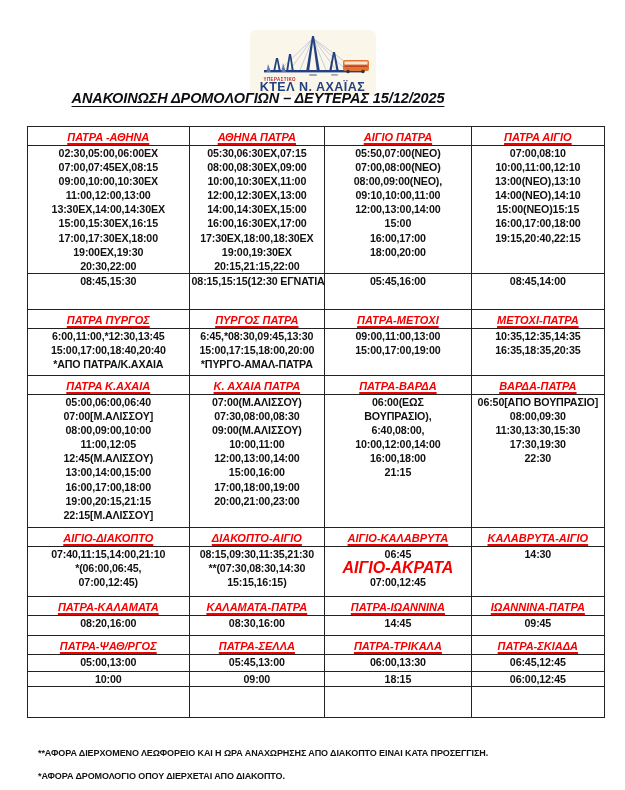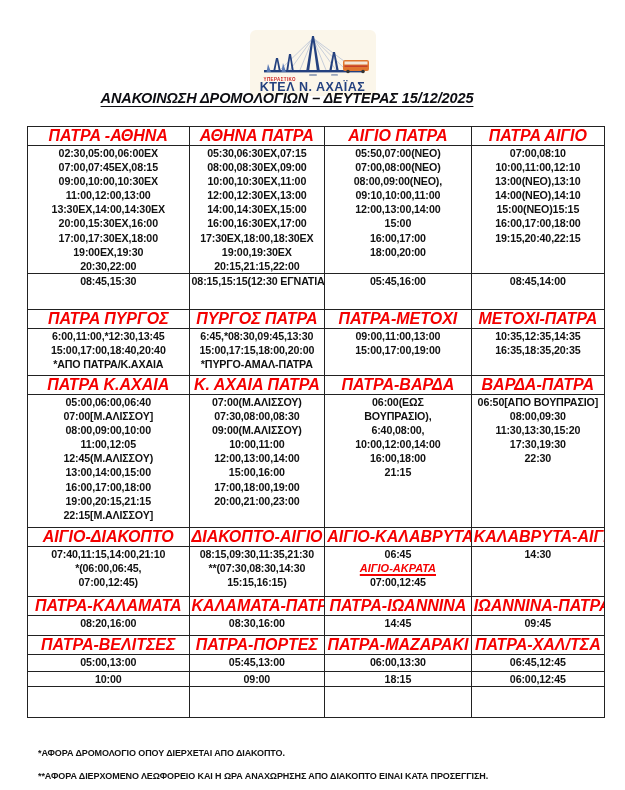--- a/index.html
+++ b/index.html
@@ -10,34 +10,34 @@
   .logo{position:relative;width:126px;height:66px;}
   .logo-bg{position:absolute;inset:0;background:#fbf6ea;border-radius:6px;}
   .logo svg{position:absolute;top:0;left:0;}
   .logo-text{position:absolute;left:0;bottom:2px;width:100%;text-align:center;
              color:#24417f;font-weight:bold;font-size:12.5px;letter-spacing:.5px;line-height:13px;}
   .logo-small{position:absolute;left:14px;bottom:14px;color:#cc2222;font-weight:bold;
               font-size:4.5px;letter-spacing:.4px;}
   
   .title{position:absolute;top:90px;left:0;width:516px;text-align:center;
          font-size:14.5px;font-weight:bold;font-style:italic;color:#0d0d12;
-         text-decoration:underline;text-underline-offset:3px;letter-spacing:-0.1px;margin-left:29px;}
+         text-decoration:underline;text-underline-offset:3px;letter-spacing:-0.1px;}
   
   table.schedule{position:absolute;top:126px;left:27px;width:578px;border-collapse:collapse;
                  table-layout:fixed;}
   table.schedule td{border:1px solid #222222;padding:0 2px;vertical-align:top;text-align:center;
                     overflow:hidden;}
   tr.hdr-row td{height:14px;}
-  .route{display:inline-block;color:#f40000;font-weight:bold;font-style:italic;font-size:16px;
-         line-height:13.5px;text-underline-offset:2px;
+  .route{display:inline-block;color:#f40000;font-weight:bold;font-style:italic;font-size:11px;
+         line-height:13.5px;text-decoration:underline;text-underline-offset:2px;
          text-decoration-thickness:1.5px;white-space:nowrap;}
   .tline{font-size:10.7px;font-weight:bold;color:#111111;line-height:14.1px;white-space:nowrap;
          letter-spacing:-0.15px;}
-  .subhdr{font-size:11px;font-weight:bold;font-style:italic;color:#f40000;line-height:14.1px;
-          text-decoration:underline;text-underline-offset:2px;text-decoration-thickness:1.5px;
+  .subhdr{font-size:16px;font-weight:bold;font-style:italic;color:#f40000;line-height:14.1px;
+          text-underline-offset:2px;text-decoration-thickness:1.5px;
           white-space:nowrap;}
   .cr-0 td{height:127px;} .cr-1 td{height:35px;} .cr-2 td{height:46px;} .cr-3 td{height:132px;}
   .cr-4 td{height:49px;}  .cr-5 td{height:19px;} .cr-6 td{height:17px;} .cr-7 td{height:16px;}
   .cr-8 td{height:14px;}  tr.empty-row td{height:30px;}
   
   .footnotes{position:absolute;left:38px;top:748px;width:560px;}
   .footnote{font-size:9px;font-weight:bold;color:#111111;margin-bottom:13px;letter-spacing:-0.1px;}
 </style>
 </head>
 <body>
@@ -101,21 +101,21 @@
           <td><span class="route">ΑΙΓΙΟ ΠΑΤΡΑ</span></td>
           <td><span class="route">ΠΑΤΡΑ ΑΙΓΙΟ</span></td>
         </tr>
         <tr class="content-row cr-0">
           <td>
             <div class="tline">02:30,05:00,06:00ΕΧ</div>
             <div class="tline">07:00,07:45ΕΧ,08:15</div>
             <div class="tline">09:00,10:00,10:30ΕΧ</div>
             <div class="tline">11:00,12:00,13:00</div>
             <div class="tline">13:30ΕΧ,14:00,14:30ΕΧ</div>
-            <div class="tline">20:00,15:30ΕΧ,16:00</div>
+            <div class="tline">15:00,15:30ΕΧ,16:15</div>
             <div class="tline">17:00,17:30ΕΧ,18:00</div>
             <div class="tline">19:00ΕΧ,19:30</div>
             <div class="tline">20:30,22:00</div>
           </td>
           <td>
             <div class="tline">05:30,06:30ΕΧ,07:15</div>
             <div class="tline">08:00,08:30ΕΧ,09:00</div>
             <div class="tline">10:00,10:30ΕΧ,11:00</div>
             <div class="tline">12:00,12:30ΕΧ,13:00</div>
             <div class="tline">14:00,14:30ΕΧ,15:00</div>
@@ -216,21 +216,21 @@
             <div class="tline">06:00(ΕΩΣ</div>
             <div class="tline">ΒΟΥΠΡΑΣΙΟ),</div>
             <div class="tline">6:40,08:00,</div>
             <div class="tline">10:00,12:00,14:00</div>
             <div class="tline">16:00,18:00</div>
             <div class="tline">21:15</div>
           </td>
           <td>
             <div class="tline">06:50[ΑΠΟ ΒΟΥΠΡΑΣΙΟ]</div>
             <div class="tline">08:00,09:30</div>
-            <div class="tline">11:30,13:30,15:20</div>
+            <div class="tline">11:30,13:30,15:30</div>
             <div class="tline">17:30,19:30</div>
             <div class="tline">22:30</div>
           </td>
         </tr>
         <tr class="hdr-row">
           <td><span class="route">ΑΙΓΙΟ-ΔΙΑΚΟΠΤΟ</span></td>
           <td><span class="route">ΔΙΑΚΟΠΤΟ-ΑΙΓΙΟ</span></td>
           <td><span class="route">ΑΙΓΙΟ-ΚΑΛΑΒΡΥΤΑ</span></td>
           <td><span class="route">ΚΑΛΑΒΡΥΤΑ-ΑΙΓΙΟ</span></td>
         </tr>
@@ -268,24 +268,24 @@
             <div class="tline">08:30,16:00</div>
           </td>
           <td>
             <div class="tline">14:45</div>
           </td>
           <td>
             <div class="tline">09:45</div>
           </td>
         </tr>
         <tr class="hdr-row">
-          <td><span class="route">ΠΑΤΡΑ-ΒΕΛΙΤΣΕΣ</span></td>
-          <td><span class="route">ΠΑΤΡΑ-ΠΟΡΤΕΣ</span></td>
-          <td><span class="route">ΠΑΤΡΑ-ΜΑΖΑΡΑΚΙ</span></td>
-          <td><span class="route">ΠΑΤΡΑ-ΧΑΛ/ΤΣΑ</span></td>
+          <td><span class="route">ΠΑΤΡΑ-ΨΑΘ/ΡΓΟΣ</span></td>
+          <td><span class="route">ΠΑΤΡΑ-ΣΕΛΛΑ</span></td>
+          <td><span class="route">ΠΑΤΡΑ-ΤΡΙΚΑΛΑ</span></td>
+          <td><span class="route">ΠΑΤΡΑ-ΣΚΙΑΔΑ</span></td>
         </tr>
         <tr class="content-row cr-7">
           <td>
             <div class="tline">05:00,13:00</div>
           </td>
           <td>
             <div class="tline">05:45,13:00</div>
           </td>
           <td>
             <div class="tline">06:00,13:30</div>
@@ -311,17 +311,17 @@
         <tr class="empty-row">
           <td></td>
           <td></td>
           <td></td>
           <td></td>
         </tr>
       </tbody>
   </table>
 
   <div class="footnotes">
+    <div class="footnote">**ΑΦΟΡΑ ΔΙΕΡΧΟΜΕΝΟ ΛΕΩΦΟΡΕΙΟ ΚΑΙ Η ΩΡΑ ΑΝΑΧΩΡΗΣΗΣ ΑΠΟ ΔΙΑΚΟΠΤΟ ΕΙΝΑΙ ΚΑΤΑ ΠΡΟΣΕΓΓΙΣΗ.</div>
     <div class="footnote">*ΑΦΟΡΑ ΔΡΟΜΟΛΟΓΙΟ ΟΠΟΥ ΔΙΕΡΧΕΤΑΙ ΑΠΟ ΔΙΑΚΟΠΤΟ.</div>
-    <div class="footnote">**ΑΦΟΡΑ ΔΙΕΡΧΟΜΕΝΟ ΛΕΩΦΟΡΕΙΟ ΚΑΙ Η ΩΡΑ ΑΝΑΧΩΡΗΣΗΣ ΑΠΟ ΔΙΑΚΟΠΤΟ ΕΙΝΑΙ ΚΑΤΑ ΠΡΟΣΕΓΓΙΣΗ.</div>
   </div>
 
 </div>
 
 </body></html>

